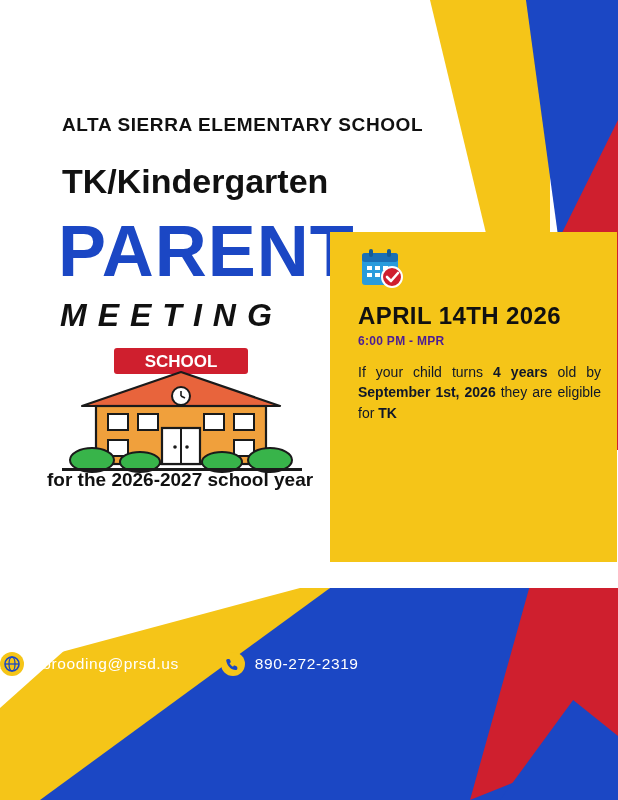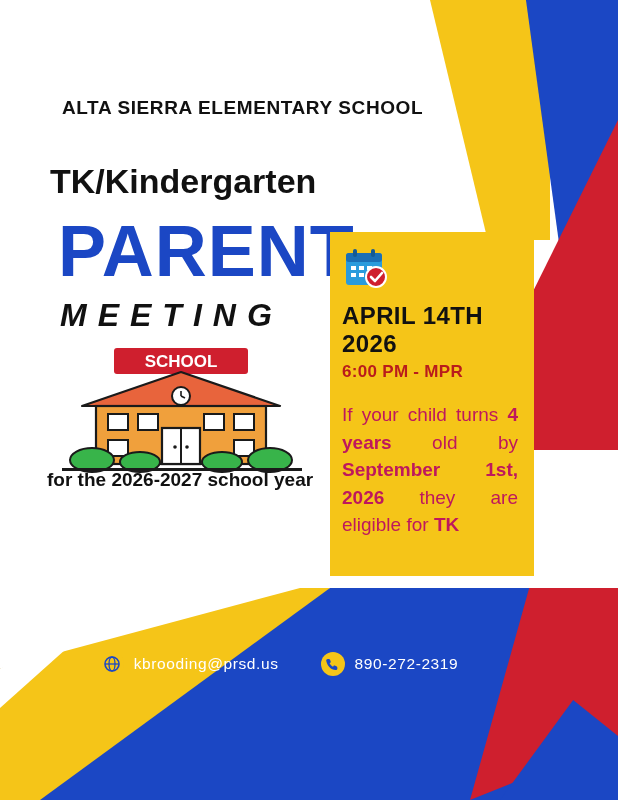--- a/index.html
+++ b/index.html
@@ -77,29 +77,29 @@
   .bottom-blue2 {
     top: 700px; left: 500px;
     width: 118px; height: 100px;
     background: #1b47c4;
     clip-path: polygon(62% 0, 100% 36%, 100% 100%, 0 100%);
   }
 
   
   .school-name {
     position: absolute;
-    top: 97px; left: 62px;
+    top: 114px; left: 62px;
     font-size: 19px;
     font-weight: bold;
     letter-spacing: 0.6px;
     color: #111111;
   }
   .tk-line {
     position: absolute;
-    top: 162px; left: 50px;
+    top: 162px; left: 62px;
     font-size: 34px;
     font-weight: bold;
     color: #111111;
   }
   .parent-word {
     position: absolute;
     top: 215px; left: 58px;
     font-size: 72px;
     font-weight: bold;
     letter-spacing: 1px;
@@ -127,56 +127,55 @@
   .school-art {
     position: absolute;
     top: 348px; left: 62px;
     width: 240px; height: 130px;
   }
 
   
   .info-card {
     position: absolute;
     top: 232px; left: 330px;
-    width: 204px;
+    width: 287px;
     min-height: 330px;
     background: #f5c518;
-    padding: 14px 16px 18px 12px;
+    padding: 14px 16px 18px 28px;
     box-sizing: border-box;
   }
   .cal-icon { margin: 2px 0 2px 2px; }
   .info-date {
     font-size: 24px;
     font-weight: bold;
     color: #111111;
     letter-spacing: 0.4px;
     margin-top: 6px;
   }
   .info-time {
-    font-size: 17px;
-    font-weight: bold;
-    color: #b91c1c;
+    font-size: 12px;
+    font-weight: bold;
+    color: #4c1d95;
     margin-top: 4px;
     letter-spacing: 0.3px;
   }
   .info-para {
-    font-size: 19px;
-    color: #be185d;
+    font-size: 14px;
+    color: #0f172a;
     line-height: 1.45;
     text-align: justify;
   }
   .info-para b { font-weight: bold; }
 
   
   .contact-row {
     position: absolute;
     top: 652px; left: 0;
     width: 558px;
     display: flex;
-    justify-content: center;
     align-items: center;
     gap: 42px;
   }
   .contact {
     display: flex;
     align-items: center;
     gap: 10px;
     color: #ffffff;
     font-size: 15.5px;
     letter-spacing: 0.6px;

